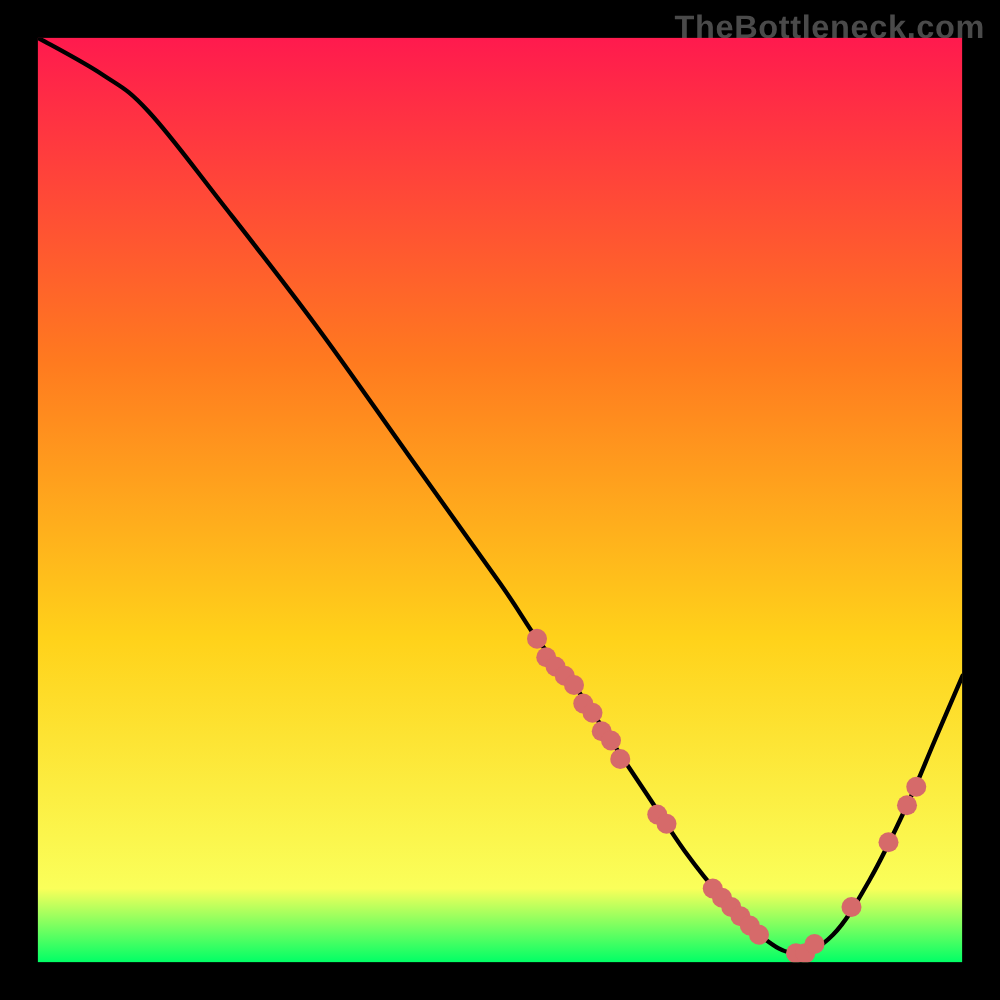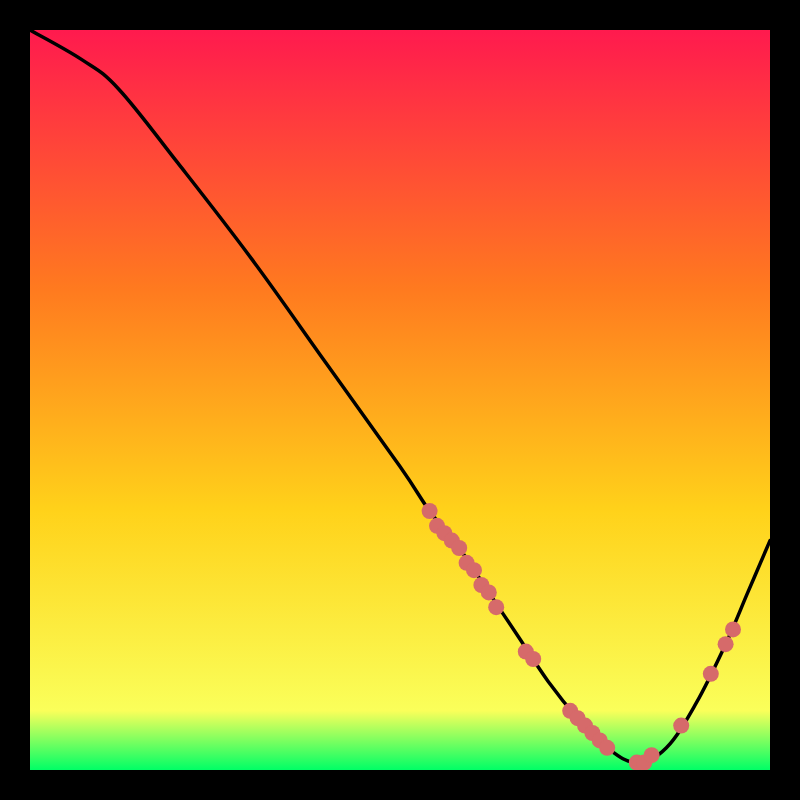--- a/index.html
+++ b/index.html
@@ -42,20 +42,21 @@
     font-weight: 700;
     letter-spacing: 0.5px;
     user-select: none;
   }
 </style>
 </head>
 <body>
 
 <div class="stage">
 
+  <div class="watermark">TheBottleneck.com</div>
 
   <div class="plot">
 
     <svg id="bg-svg" viewBox="0 0 740 740" preserveAspectRatio="none">
       <defs>
         <linearGradient id="heat" x1="0" y1="0" x2="0" y2="1">
           <stop id="g0" offset="0%" stop-color="#ff1a4e"></stop>
           <stop id="g1" offset="35%" stop-color="#ff7a1f"></stop>
           <stop id="g2" offset="65%" stop-color="#ffd21a"></stop>
           <stop id="g3" offset="92%" stop-color="#faff5a"></stop>

